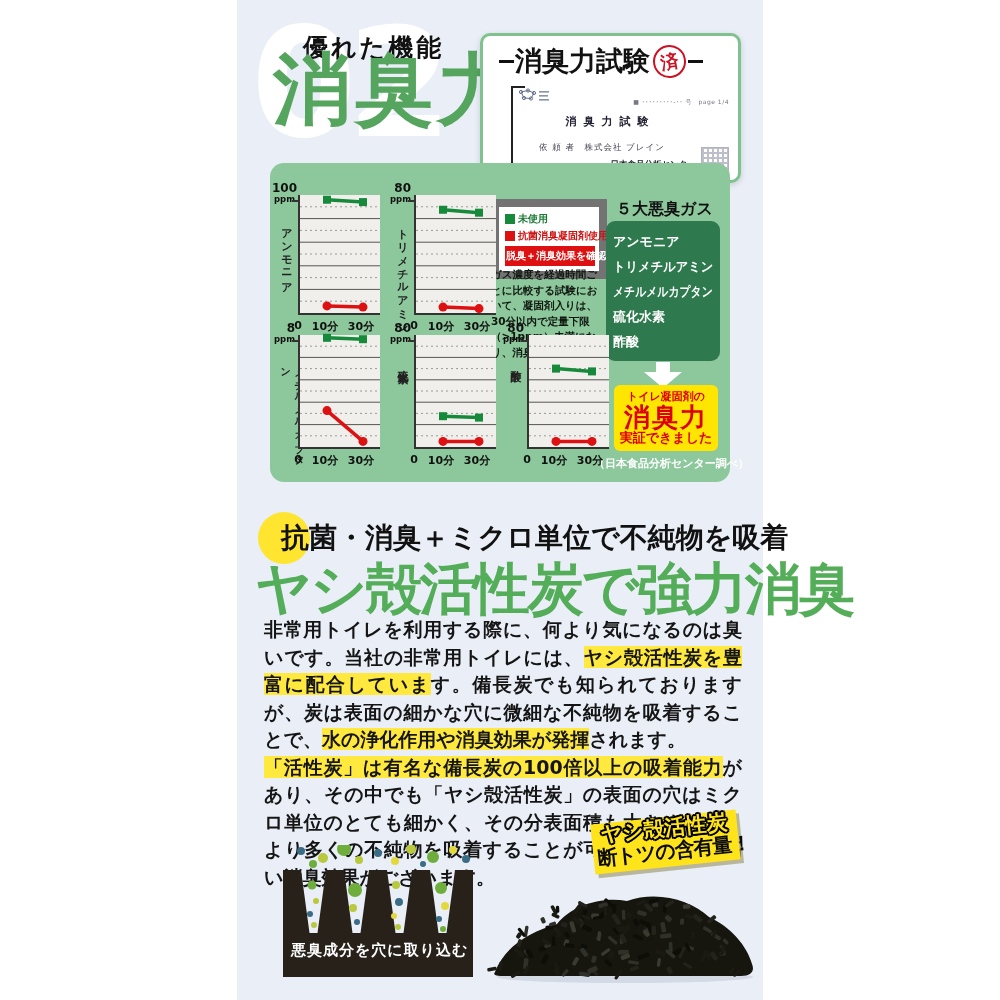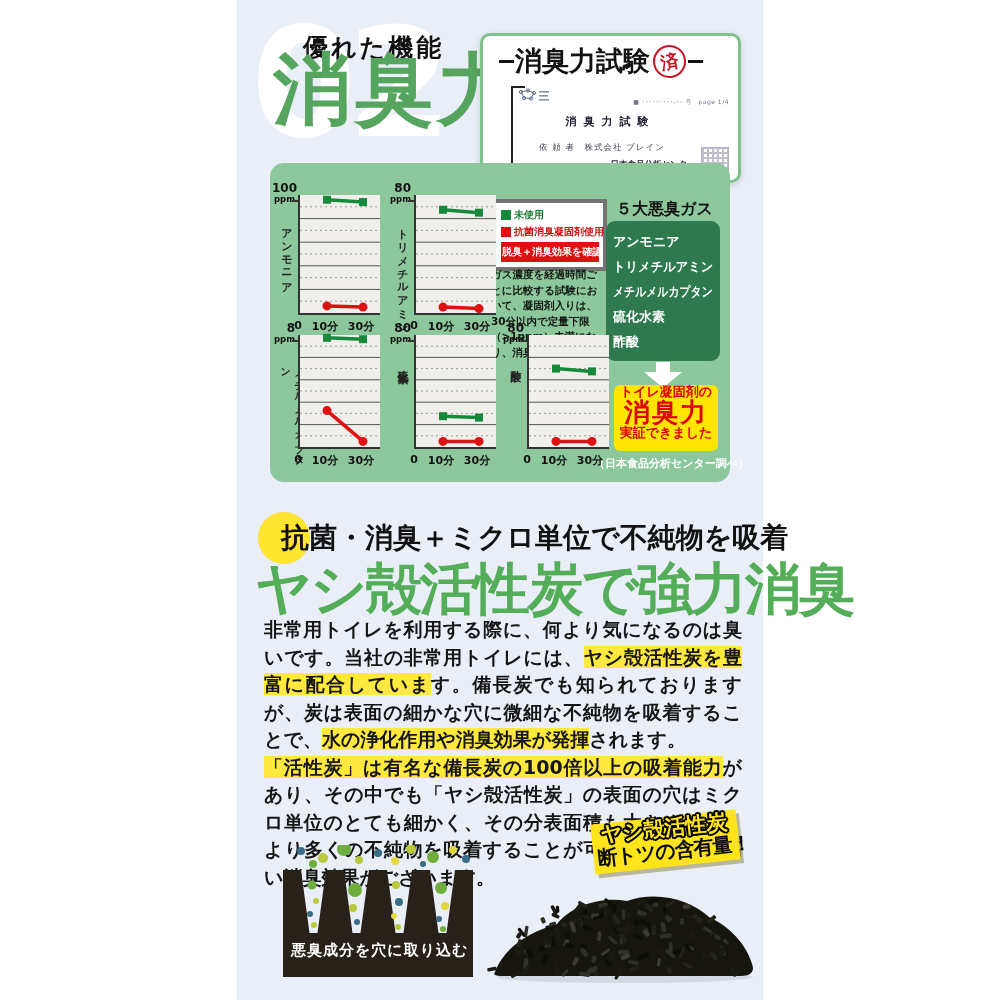--- a/index.html
+++ b/index.html
@@ -44,36 +44,36 @@
   .chart .ylab .u{font-size:8.5px;font-weight:700;color:#111;display:block;}
   .chart .gas{position:absolute;left:6px;top:32px;writing-mode:vertical-rl;
               font-size:11px;font-weight:700;color:#222;letter-spacing:1px;}
   .chart .plot{position:absolute;left:26px;top:6px;background:#f0efeb;
                border-left:2px solid #333;border-bottom:2px solid #333;}
   .chart .tick-top{position:absolute;left:-8px;top:5px;width:8px;height:2px;background:#333;}
   .chart svg{overflow:visible;display:block;}
   .chart .xt{position:absolute;font-size:11px;font-weight:700;color:#111;transform:translateX(-50%);white-space:nowrap;}
 
   .legend{position:absolute;left:221px;top:36px;width:116px;background:#fff;
-          border:4px solid #737373;padding:5px 4px 5px 6px;box-sizing:border-box;}
+          border:8px solid #737373;padding:5px 4px 5px 6px;box-sizing:border-box;}
   .leg-row{display:flex;align-items:center;gap:3px;font-size:10px;font-weight:700;margin-bottom:3px;white-space:nowrap;}
   .leg-sq{width:10px;height:10px;flex:none;}
   .leg-badge{background:#dd1111;color:#fff;font-size:10px;font-weight:700;text-align:center;
              padding:3px 1px;margin-top:2px;white-space:nowrap;}
   .expl{position:absolute;left:221px;top:104px;width:116px;font-size:10.5px;font-weight:700;
         line-height:15.5px;color:#101810;}
 
   .gas-title{position:absolute;left:346px;top:36px;font-size:16px;font-weight:800;color:#111;white-space:nowrap;}
   .gas-box{position:absolute;left:336px;top:58px;width:114px;height:140px;background:#2e7a4e;
            border-radius:9px;padding:8px 7px;box-sizing:border-box;}
   .gas-item{font-size:13px;font-weight:700;color:#fff;line-height:25px;white-space:nowrap;transform-origin:left center;}
   .arrow{position:absolute;left:374px;top:199px;}
   .result{position:absolute;left:344px;top:222px;width:104px;height:66px;background:#ffe602;
           border-radius:6px;color:#dd0000;text-align:center;font-weight:800;}
-  .result .l1{font-size:13px;line-height:14px;}
+  .result .l1{font-size:11px;margin-top:5px;line-height:14px;}
   .result .l2{font-size:26px;line-height:27px;letter-spacing:2px;}
   .result .l3{font-size:13px;line-height:14px;}
   .src{position:absolute;left:324px;top:293px;font-size:11px;font-weight:700;color:#fff;white-space:nowrap;}
 
   
   .kick-circle{position:absolute;left:21px;top:512px;width:52px;height:52px;border-radius:50%;background:#ffe430;}
   .kicker{position:absolute;left:44px;top:519px;font-size:28px;font-weight:800;color:#111;white-space:nowrap;}
   .headline{position:absolute;left:18px;top:552px;font-size:56px;font-weight:800;color:#54ad58;
             letter-spacing:-2px;white-space:nowrap;}
   .body-text{position:absolute;left:27px;top:616px;width:478px;font-size:19px;font-weight:600;

